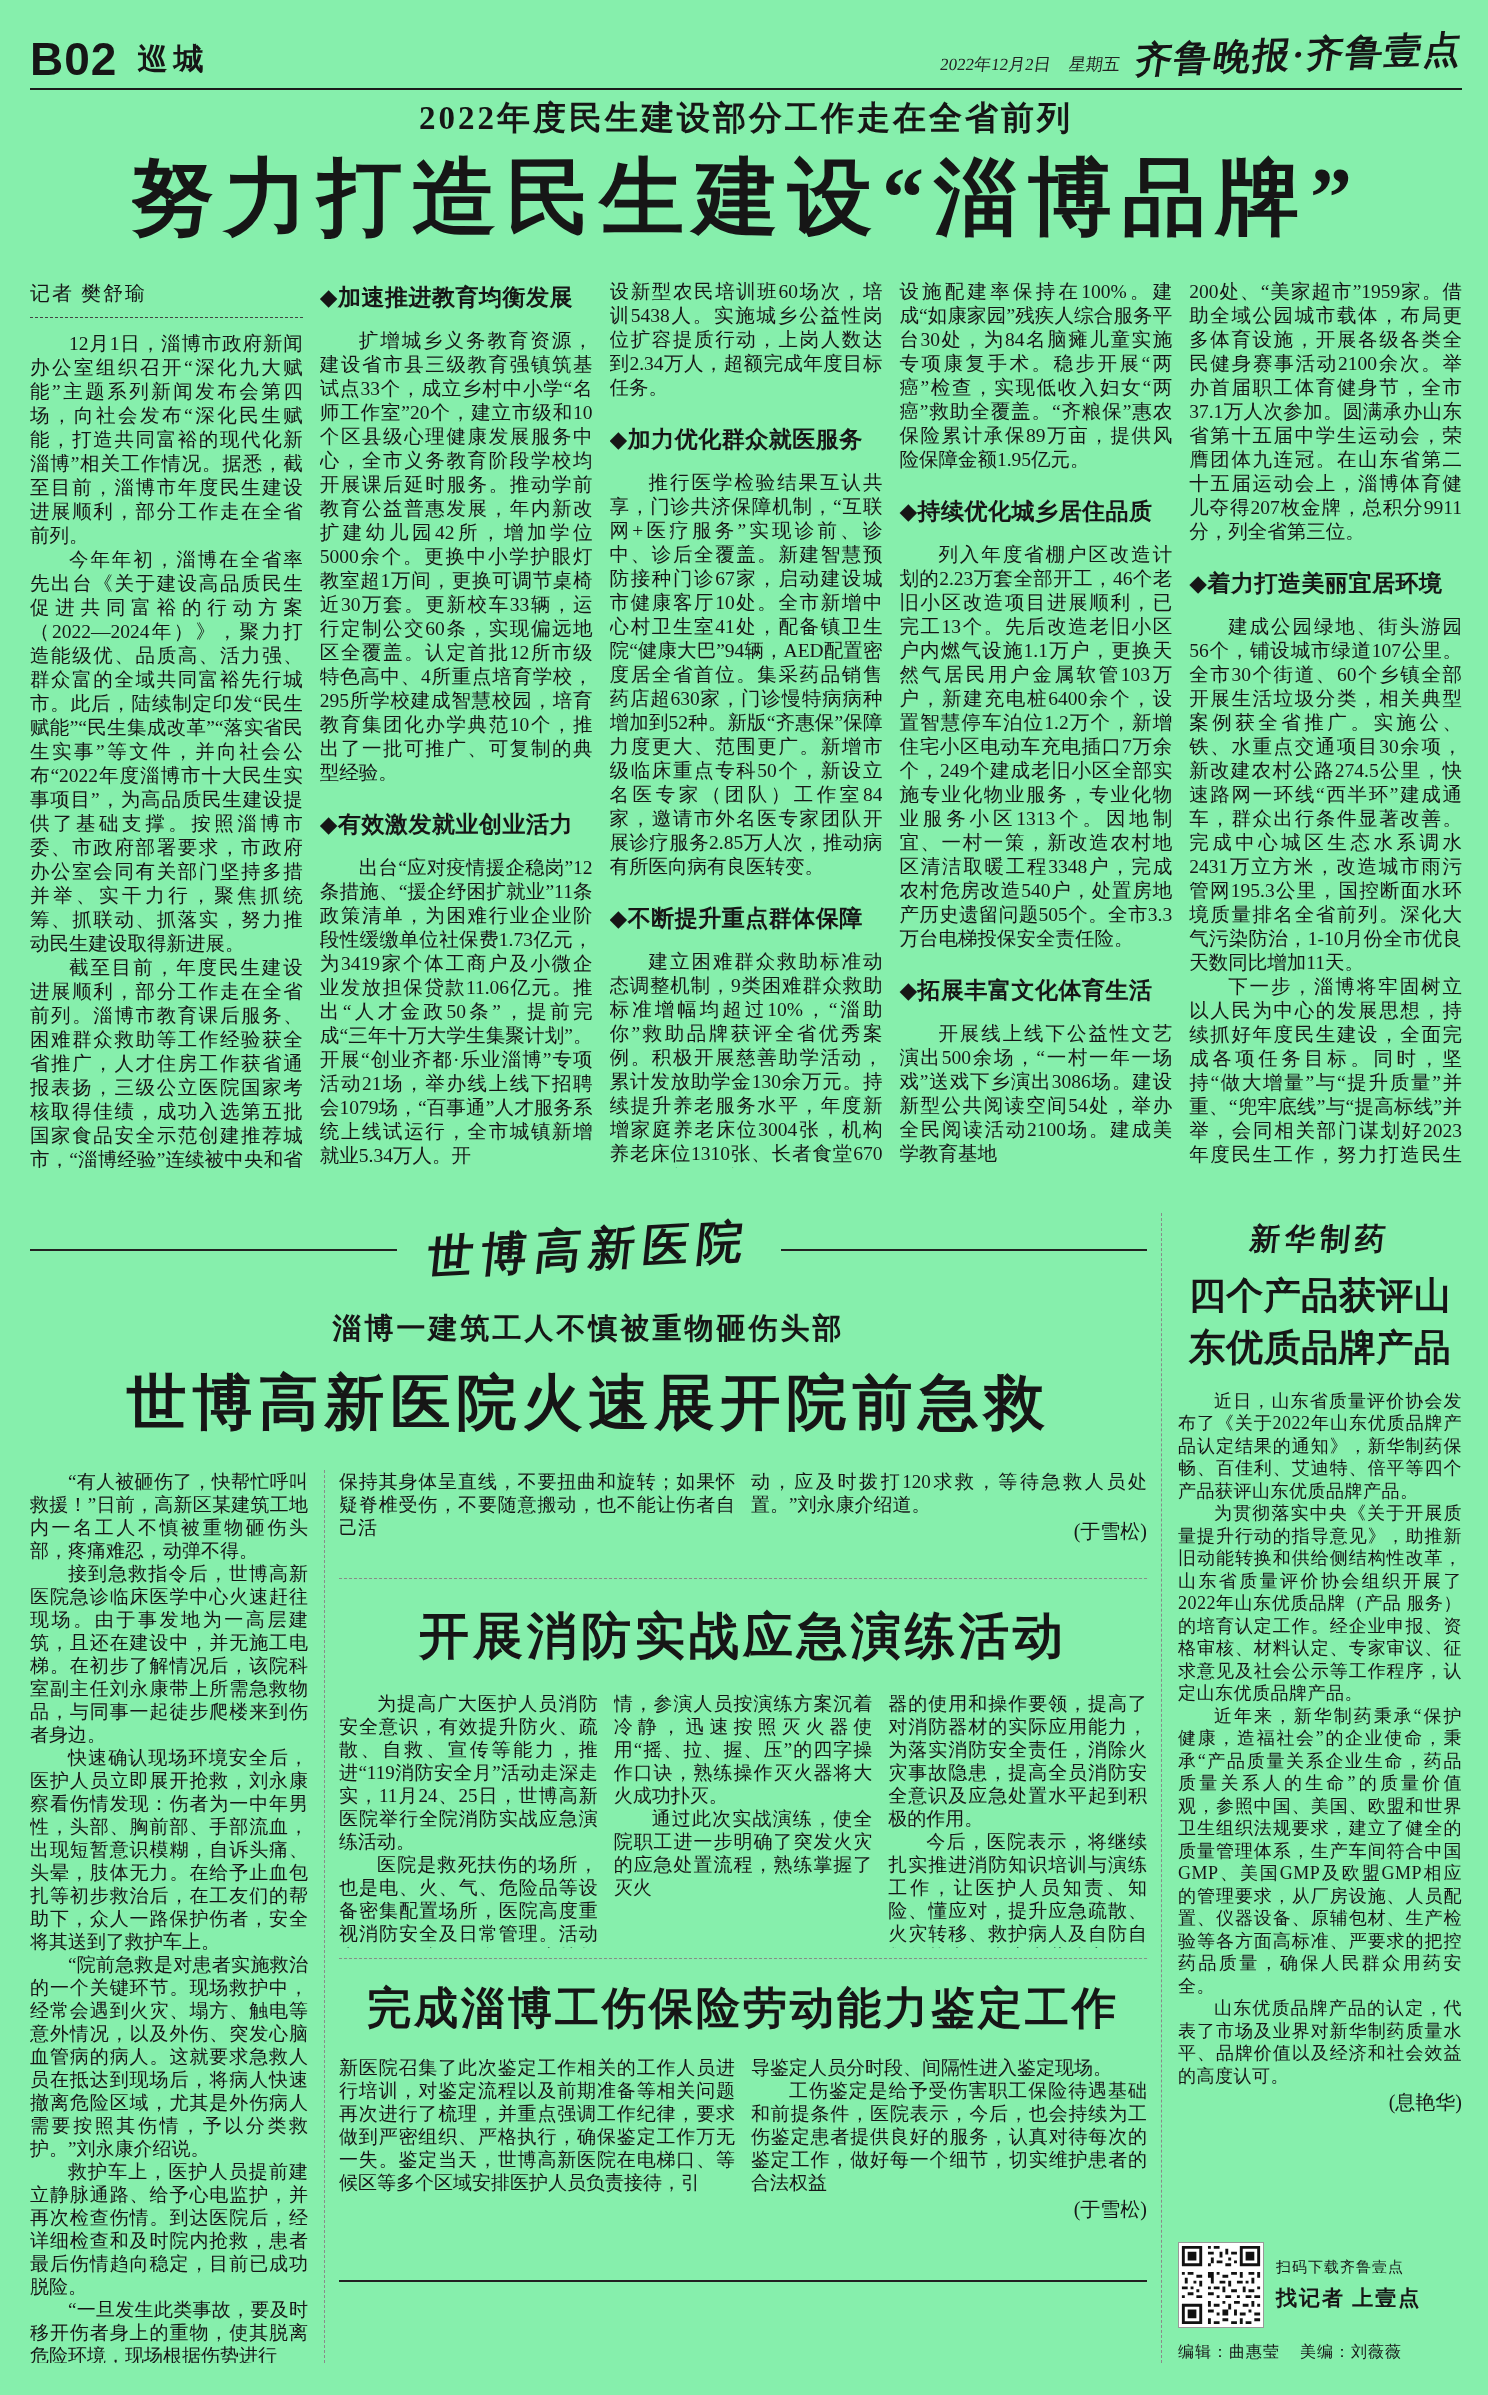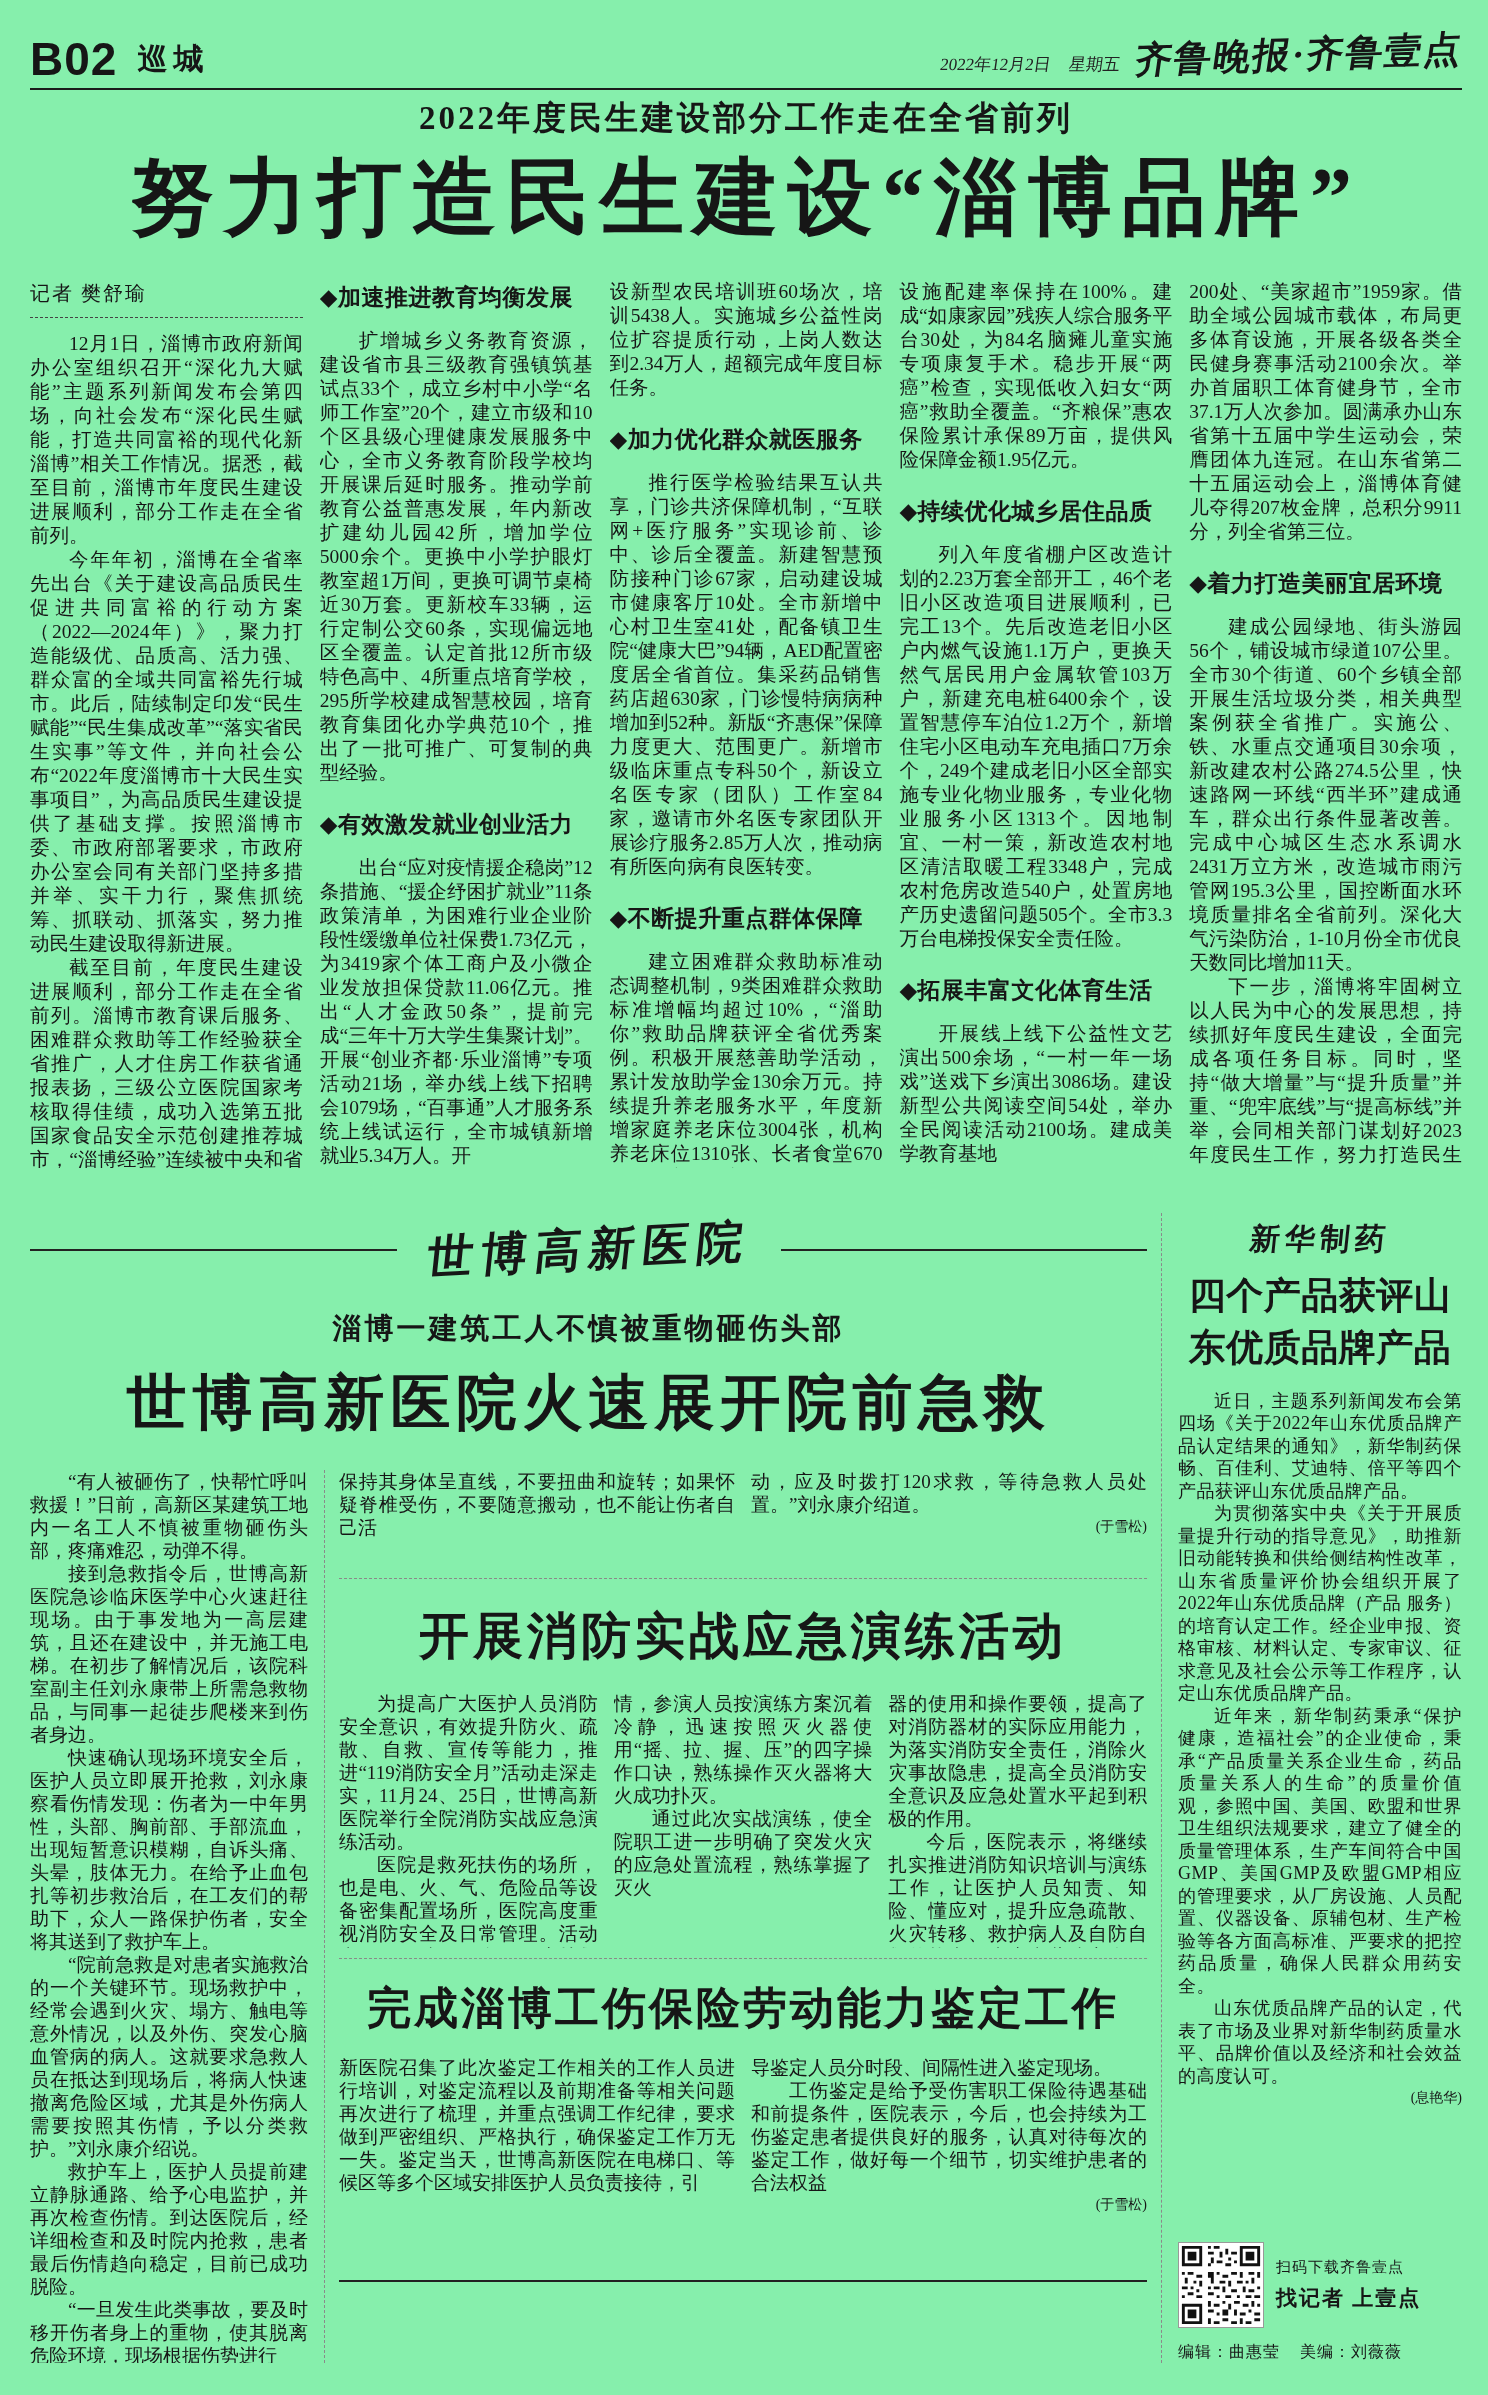--- a/index.html
+++ b/index.html
@@ -32,21 +32,21 @@
   .seb-brand{font-size:46px;font-weight:900;transform:rotate(-3deg) skewX(-9deg);letter-spacing:8px;white-space:nowrap;}
   .seb-kicker{text-align:center;font-size:29px;font-weight:600;letter-spacing:3px;margin-top:28px;}
   .seb-headline{text-align:center;font-size:60px;font-weight:900;letter-spacing:6px;margin-top:14px;white-space:nowrap;}
   .seb-body{display:flex;margin-top:26px;flex:1;min-height:0;}
   .seb-col1{width:278px;flex:none;overflow:hidden;}
   .seb-col1 p.body{font-size:19px;line-height:23px;}
   .seb-right{flex:1;min-width:0;margin-left:16px;border-left:1px dashed #8a8a8a;padding-left:14px;display:flex;flex-direction:column;min-height:0;}
   .seb-toprow{display:flex;gap:16px;height:98px;overflow:hidden;}
   .tcol{flex:1;min-width:0;overflow:hidden;}
   .tcol p.body{font-size:19px;line-height:23px;}
-  .credit{text-align:right;font-size:14px;margin-top:2px;}
+  .credit{text-align:right;font-size:20px;margin-top:2px;}
   .box{border-top:1px dashed #8a8a8a;margin-top:10px;}
   .box-headline{text-align:center;font-weight:900;margin:24px 0 22px;white-space:nowrap;}
   .fire-headline{font-size:50px;letter-spacing:4px;}
   .injury-headline{font-size:44px;letter-spacing:3px;margin:20px 0 18px;}
   .box-cols{display:flex;gap:16px;overflow:hidden;}
   .fire-cols{height:256px;}
   .injury-cols{height:212px;}
   .box-col{flex:1;min-width:0;overflow:hidden;}
   .box-col p.body{font-size:19px;line-height:23px;}
   .rule-solid{height:2px;background:#222;margin-top:12px;}
@@ -183,21 +183,21 @@
           </div>
           <div class="rule-solid"></div>
         </div>
       </div>
     </div>
 
     <div class="pharma">
       <div class="pharma-brand">新华制药</div>
       <div class="pharma-headline">四个产品获评山东优质品牌产品</div>
       <div class="pharma-body">
-        <p class="body">近日，主题系列新闻发布会第四场《关于2022年山东优质品牌产品认定结果的通知》，新华制药保畅、百佳利、艾迪特、倍平等四个产品获评山东优质品牌产品。</p>
+        <p class="body">近日，山东省质量评价协会发布了《关于2022年山东优质品牌产品认定结果的通知》，新华制药保畅、百佳利、艾迪特、倍平等四个产品获评山东优质品牌产品。</p>
         <p class="body">为贯彻落实中央《关于开展质量提升行动的指导意见》，助推新旧动能转换和供给侧结构性改革，山东省质量评价协会组织开展了2022年山东优质品牌（产品 服务）的培育认定工作。经企业申报、资格审核、材料认定、专家审议、征求意见及社会公示等工作程序，认定山东优质品牌产品。</p>
         <p class="body">近年来，新华制药秉承“保护健康，造福社会”的企业使命，秉承“产品质量关系企业生命，药品质量关系人的生命”的质量价值观，参照中国、美国、欧盟和世界卫生组织法规要求，建立了健全的质量管理体系，生产车间符合中国GMP、美国GMP及欧盟GMP相应的管理要求，从厂房设施、人员配置、仪器设备、原辅包材、生产检验等各方面高标准、严要求的把控药品质量，确保人民群众用药安全。</p>
         <p class="body">山东优质品牌产品的认定，代表了市场及业界对新华制药质量水平、品牌价值以及经济和社会效益的高度认可。</p>
         <div class="credit">(息艳华)</div>
       </div>
       <div class="qr-row">
         <div class="qr">
           <svg viewBox="0 0 29 29" width="84" height="84">
             <rect width="29" height="29" fill="#ffffff"></rect>
             <path fill="#111" d="M1 1h7v7H1zM21 1h7v7h-7zM1 21h7v7H1z"></path>

